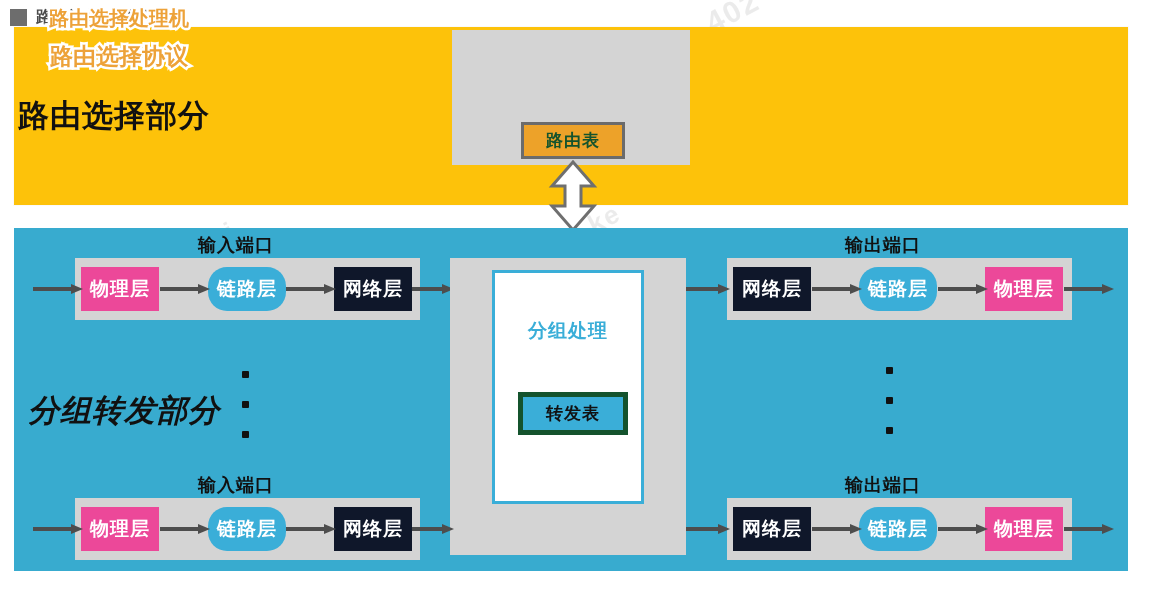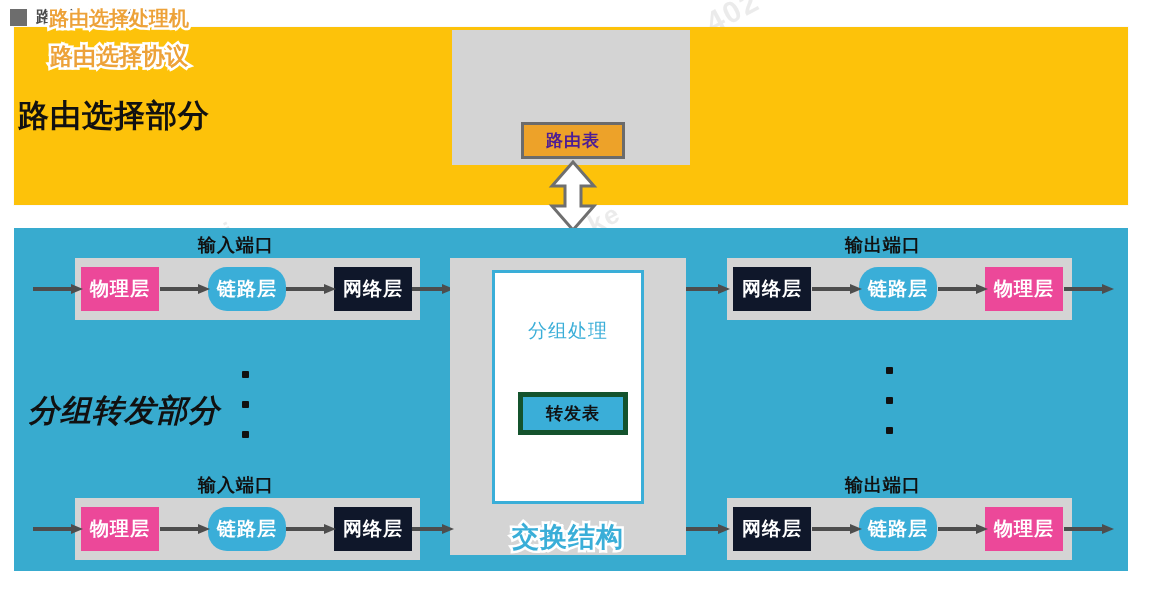--- a/index.html
+++ b/index.html
@@ -56,21 +56,21 @@
     display:inline-block;position:relative;color:#eda239;
     -webkit-text-stroke:5px #ffffff;paint-order:stroke fill;
   }
   .proc-l1{top:5px;font-size:20px;}
   .proc-l2{top:41px;font-size:23px;}
 
   .box-routetable{
     position:absolute;left:521px;top:122px;width:98px;height:31px;
     background:#eda229;border:3px solid #6b6b6b;
     display:flex;align-items:center;justify-content:center;
-    font-size:17px;font-weight:bold;color:#4c1d95;letter-spacing:1px;
+    font-size:17px;font-weight:bold;color:#14532d;letter-spacing:1px;
   }
 
   
   .dblarrow{position:absolute;left:548px;top:160px;width:50px;height:72px;}
 
   
   .port-label{
     position:absolute;font-size:18px;font-weight:bold;color:#111;
     white-space:nowrap;letter-spacing:1px;
   }
@@ -102,21 +102,21 @@
   .fabric-cap span{
     display:inline-block;position:relative;color:#3aaed8;font-size:27px;
     font-weight:bold;-webkit-text-stroke:5px #ffffff;paint-order:stroke fill;
     letter-spacing:1px;
   }
   .pkt-proc{
     position:absolute;left:450px;top:318px;width:236px;text-align:center;
   }
   .pkt-proc span{
     display:inline-block;position:relative;color:#3aaed8;font-size:19px;
-    font-weight:normal;-webkit-text-stroke:4px #ffffff;paint-order:stroke fill;
+    font-weight:bold;-webkit-text-stroke:4px #ffffff;paint-order:stroke fill;
     letter-spacing:1px;
   }
   .box-fwdtable{
     position:absolute;left:518px;top:392px;width:100px;height:33px;
     background:#3aaed8;border:5px solid #14532d;
     display:flex;align-items:center;justify-content:center;
     font-size:17px;font-weight:bold;color:#111;letter-spacing:1px;
   }
 
   
@@ -214,23 +214,20 @@
     <line x1="0" y1="6" x2="38" y2="6" stroke="#4d4d4d" stroke-width="4"></line>
     <polygon points="38,1 50,6 38,11" fill="#4d4d4d"></polygon>
   </svg>
 
   <div class="fabric-panel"></div>
   <div class="fabric-inner"></div>
   <div class="pkt-proc">
     <span>分组处理</span>
   </div>
   <div class="box-fwdtable">转发表</div>
-  <div class="fabric-cap">
-    <span>交换结构</span>
-  </div>
 
   <div class="port-label" style="left:198px;top:473px;">输入端口</div>
   <div class="port-panel" style="left:75px;top:498px;width:345px;height:62px;"></div>
   <div class="layer-box c-green" style="left:81px;top:507px;">物理层</div>
   <div class="layer-box c-blue" style="left:208px;top:507px;">链路层</div>
   <div class="layer-box c-orange" style="left:334px;top:507px;">网络层</div>
 
   <svg class="harrow" style="left:33px;top:523px;width:50px;" viewBox="0 0 50 12">
     <line x1="0" y1="6" x2="38" y2="6" stroke="#4d4d4d" stroke-width="4"></line>
     <polygon points="38,1 50,6 38,11" fill="#4d4d4d"></polygon>

